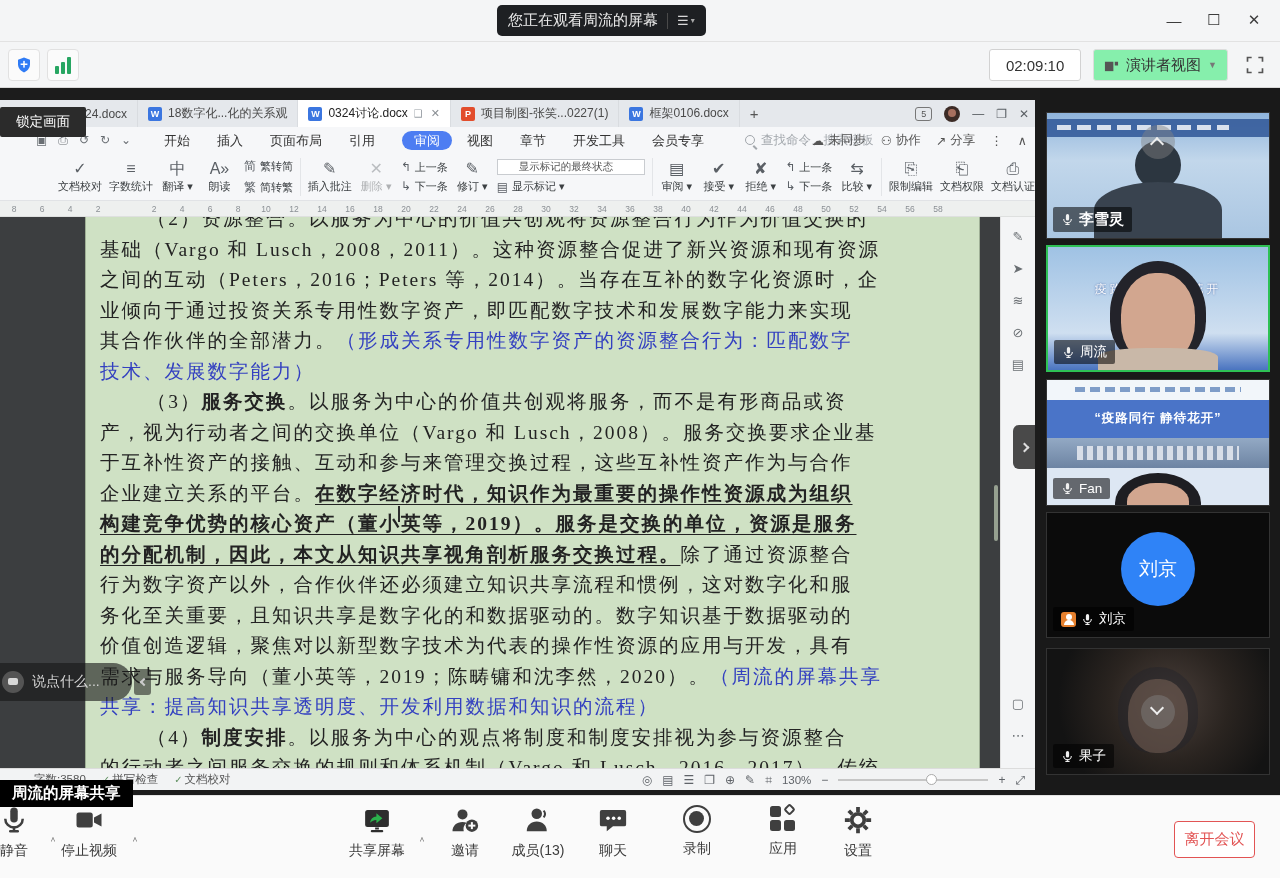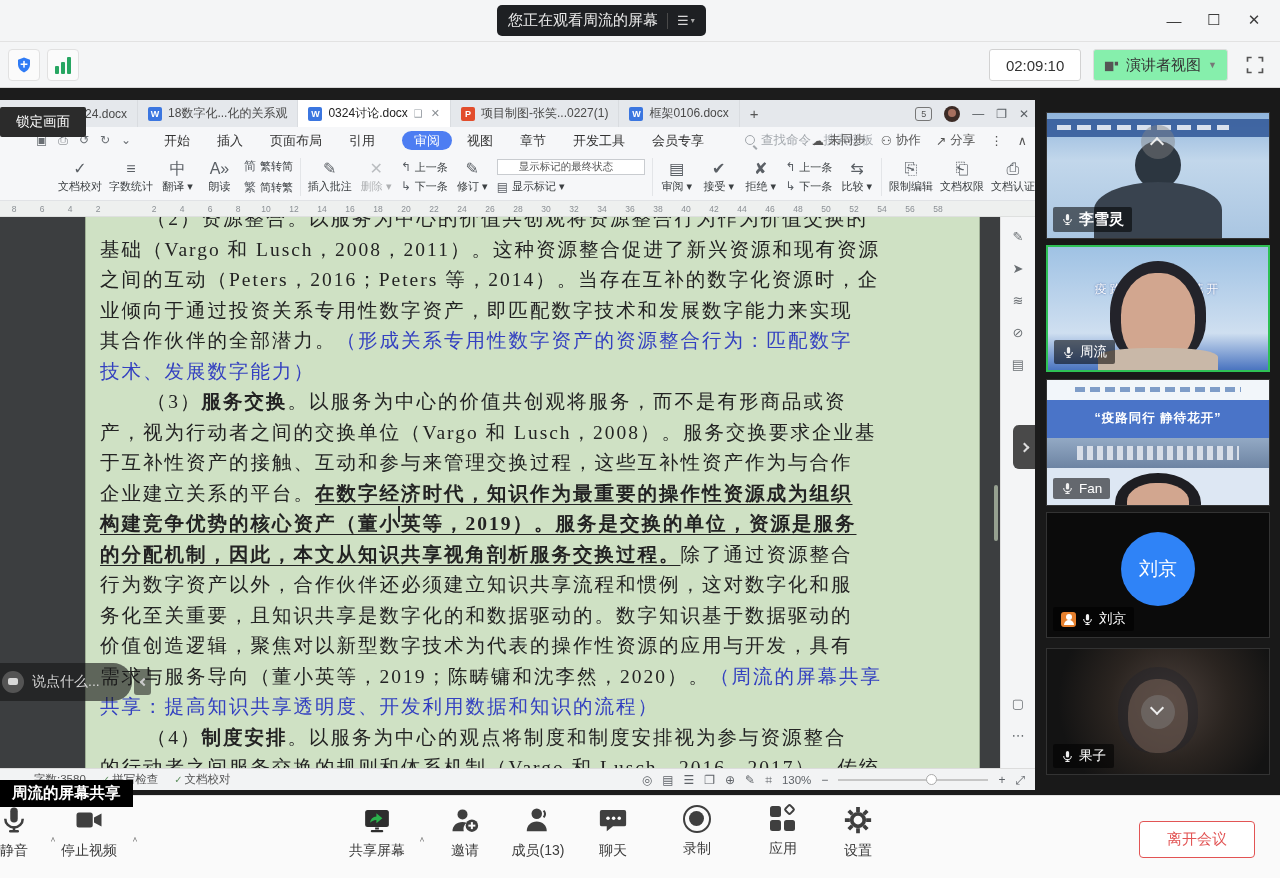--- a/index.html
+++ b/index.html
@@ -189,21 +189,21 @@
   .bb-btn .lb { font-size:14px; color:#3c3c3c; white-space:nowrap; }
   .bb-caret { position:absolute; font-size:10px; color:#555; top:38px; }
   #record-icon { width:28px; height:28px; border:2.5px solid #3f3f3f; border-radius:50%; position:relative; }
   #record-icon:after { content:""; position:absolute; left:4px; top:4px; width:15px; height:15px;
     border-radius:50%; background:#3f3f3f; }
   #apps-icon { width:28px; height:28px; position:relative; }
   #apps-icon i { position:absolute; width:11px; height:11px; background:#3f3f3f; border-radius:2.5px; }
   #apps-icon i:nth-child(1){ left:1px; top:1px; } #apps-icon i:nth-child(2){ left:1px; top:15px; }
   #apps-icon i:nth-child(3){ left:15px; top:15px; }
   #apps-icon i:nth-child(4){ left:16px; top:0; background:none; border:2px solid #3f3f3f; width:9px; height:9px; transform:rotate(45deg); }
-  #leave-btn { position:absolute; right:25px; top:25px; width:116px; height:37px; border:1px solid #e25454;
+  #leave-btn { position:absolute; right:25px; top:25px; width:81px; height:37px; border:1px solid #e25454;
     border-radius:4px; color:#e25454; font-size:15px; display:flex; align-items:center; justify-content:center; background:#fff; }
 </style>
 </head>
 <body>
 
 <div id="root">
 
   <div id="topbar1" class="abs">
     <div id="title-pill" class="abs">
       <span class="lbl">您正在观看周流的屏幕</span>

